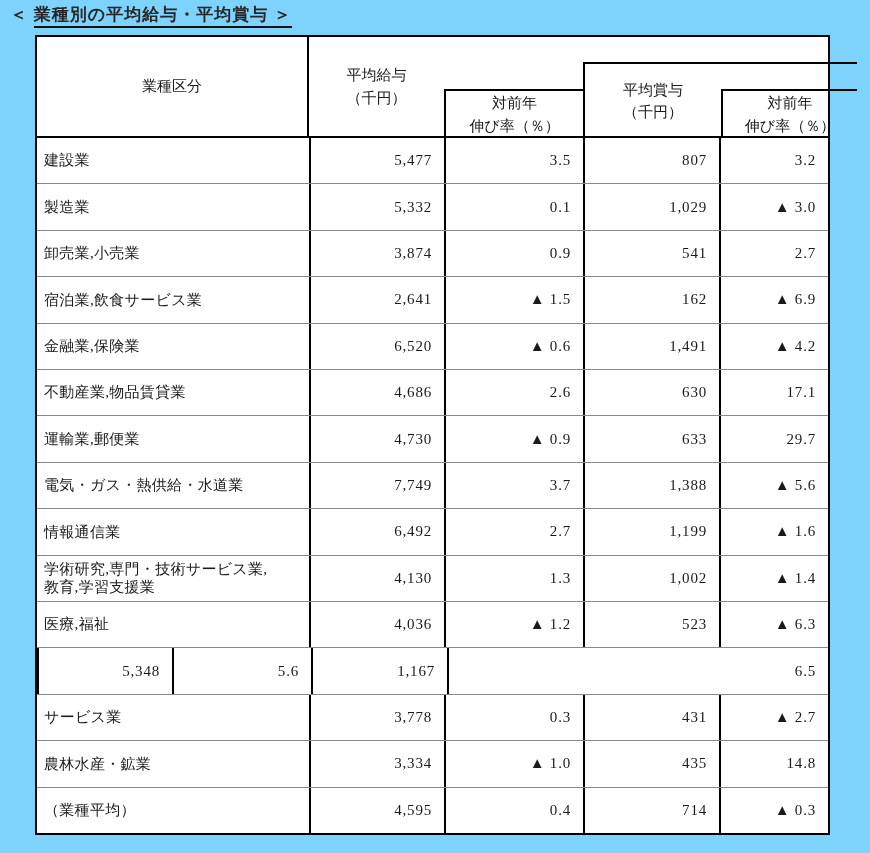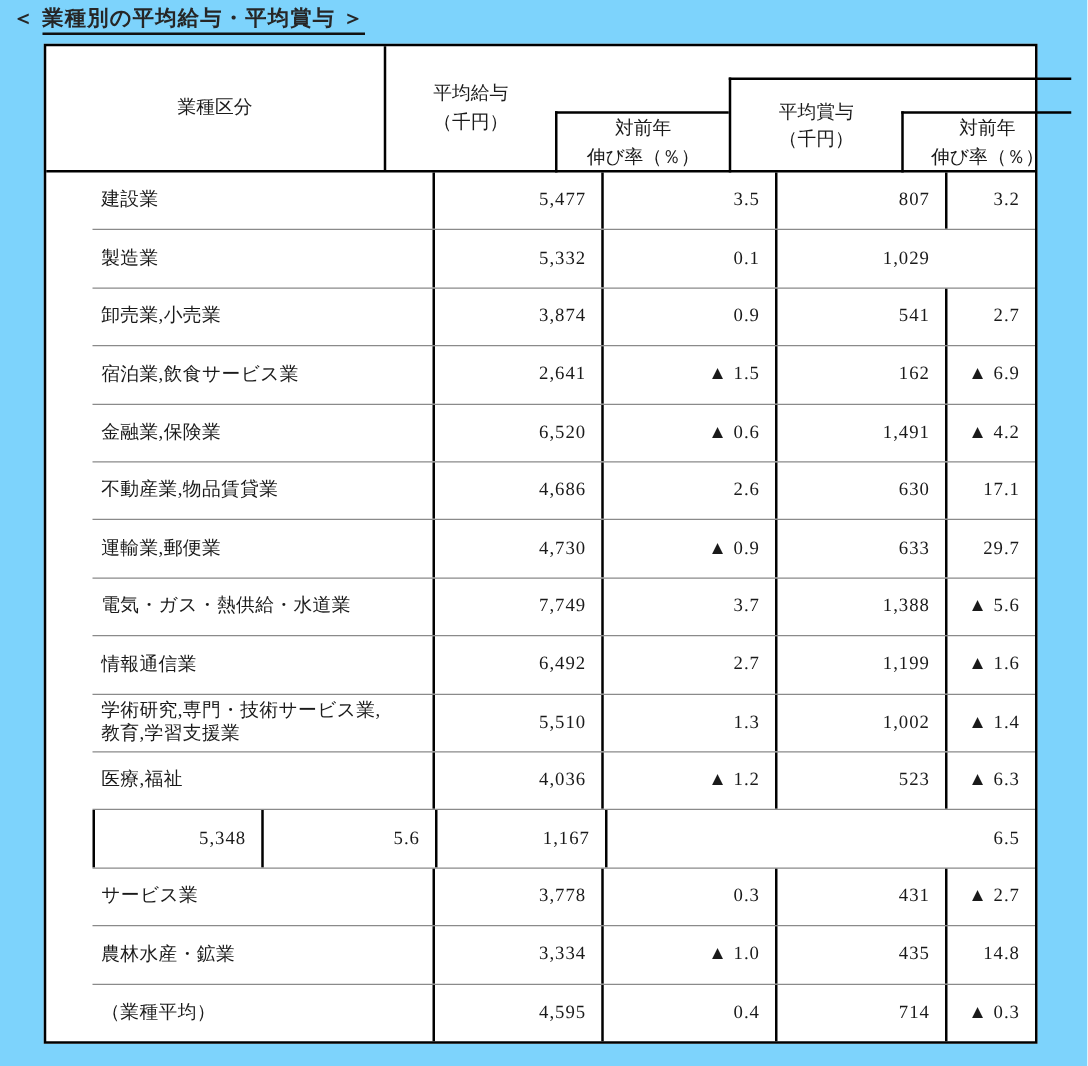--- a/index.html
+++ b/index.html
@@ -31,21 +31,21 @@
   }
   .h-industry   { left:0; top:0; width:272px; height:100%; border-right:2px solid #000; }
   .h-salary     { left:272px; top:0; width:135px; height:100%; }
   .h-salary-yoy { left:407px; top:52px; width:139px; height:49px; border-left:2px solid #000; border-top:2px solid #000; }
   .h-bonus-group{ position:absolute; box-sizing:border-box; left:546px; top:25px; width:274px; height:76px;
                   border-left:2.5px solid #000; border-top:2.5px solid #000; }
   .h-bonus      { left:0; top:0; width:136px; height:100%; }
   .h-bonus-yoy  { left:136px; top:25px; right:0; bottom:0; border-left:2px solid #000; border-top:2px solid #000; }
 
   
-  .tbody { flex:1 1 auto; display:flex; flex-direction:column;padding-left:37px; }
+  .tbody { flex:1 1 auto; display:flex; flex-direction:column; }
   .tr { flex:1 1 0; display:flex; border-top:1px solid #8a8a8a; min-height:0; }
   .tr.first { border-top:none; }
   .td {
     box-sizing:border-box; display:flex; align-items:center;
     font-size:15px; min-width:0; overflow:hidden;
   }
   .td.industry { width:272px; padding-left:7px; white-space:pre-line; line-height:1.25; letter-spacing:0.3px; }
   .td.num { justify-content:flex-end; padding-right:12px; letter-spacing:0.8px; }
   .c2 { width:135px; border-left:2px solid #000; }
   .c3 { width:139px; border-left:2px solid #000; }
@@ -83,20 +83,21 @@
         <div class="td num c3">3.5</div>
         <div class="td num c4">807</div>
         <div class="td num c5">3.2</div>
       </div>
 
       <div class="tr">
         <div class="td industry">製造業</div>
         <div class="td num c2">5,332</div>
         <div class="td num c3">0.1</div>
         <div class="td num c4">1,029</div>
+        <div class="td num c5">▲ 3.0</div>
       </div>
 
       <div class="tr">
         <div class="td industry">卸売業,小売業</div>
         <div class="td num c2">3,874</div>
         <div class="td num c3">0.9</div>
         <div class="td num c4">541</div>
         <div class="td num c5">2.7</div>
       </div>
 
@@ -144,21 +145,21 @@
         <div class="td industry">情報通信業</div>
         <div class="td num c2">6,492</div>
         <div class="td num c3">2.7</div>
         <div class="td num c4">1,199</div>
         <div class="td num c5">▲ 1.6</div>
       </div>
 
       <div class="tr">
         <div class="td industry">学術研究,専門・技術サービス業,
 教育,学習支援業</div>
-        <div class="td num c2">5,510</div>
+        <div class="td num c2">4,130</div>
         <div class="td num c3">1.3</div>
         <div class="td num c4">1,002</div>
         <div class="td num c5">▲ 1.4</div>
       </div>
 
       <div class="tr">
         <div class="td industry">医療,福祉</div>
         <div class="td num c2">4,036</div>
         <div class="td num c3">▲ 1.2</div>
         <div class="td num c4">523</div>

